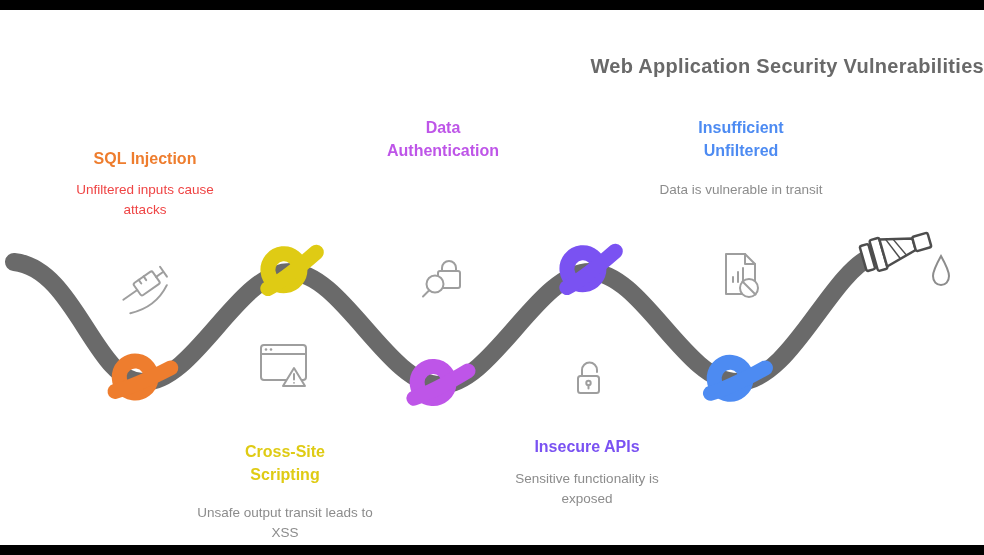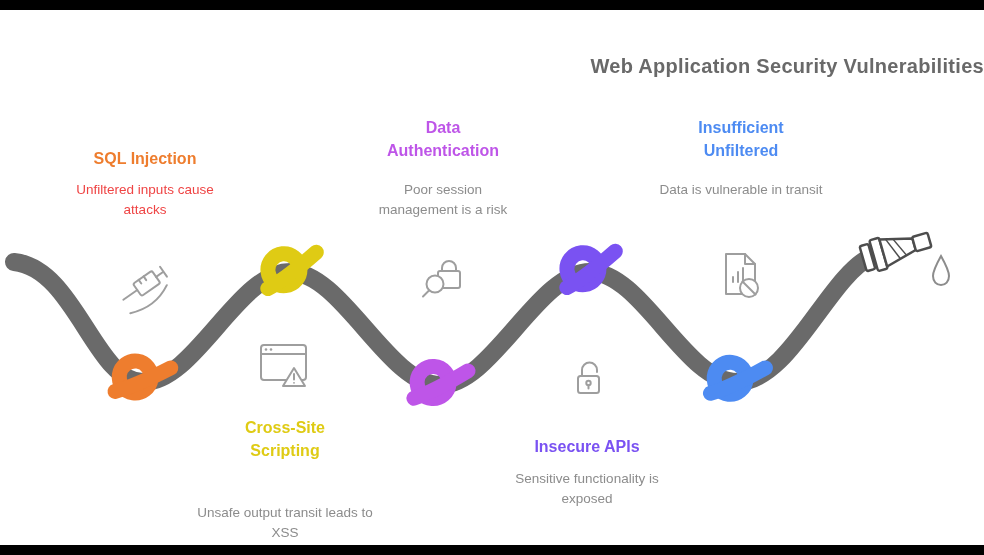--- a/index.html
+++ b/index.html
@@ -107,27 +107,26 @@
       <line x1="3" y1="6" x2="3" y2="-8"></line>
       <circle cx="9" cy="12" r="9" fill="#ffffff"></circle>
       <line x1="2.5" y1="5.5" x2="15.5" y2="18.5"></line>
     </g>
   </svg>
 
   <div class="txt item-label" style="left: 145px; top: 147px; width: 200px; color: rgb(238, 125, 46);">SQL Injection</div>
 
   <div class="txt item-desc" style="left: 145px; top: 180px; width: 175px; color: #ef4444;">Unfiltered inputs cause attacks</div>
 
-  <div class="txt item-label" style="left: 285px; top: 416px; width: 120px; color: rgb(223, 203, 20);">Cross-Site Scripting</div>
+  <div class="txt item-label" style="left: 285px; top: 440px; width: 120px; color: rgb(223, 203, 20);">Cross-Site Scripting</div>
 
   <div class="txt item-desc" style="left: 285px; top: 503px; width: 185px; color: rgb(140, 140, 140);">Unsafe output transit leads to XSS</div>
 
   <div class="txt item-label" style="left: 443px; top: 116px; width: 140px; color: rgb(190, 85, 232);">Data Authentication</div>
 
-  <div class="txt item-desc" style="left: 443px; top: 180px; width: 150px; color: rgb(140, 140, 140);">Poor session management is a risk</div>
 
   <div class="txt item-label" style="left: 587px; top: 435px; width: 200px; color: rgb(122, 82, 242);">Insecure APIs</div>
 
   <div class="txt item-desc" style="left: 587px; top: 469px; width: 195px; color: rgb(140, 140, 140);">Sensitive functionality is exposed</div>
 
   <div class="txt item-label" style="left: 741px; top: 116px; width: 135px; color: rgb(77, 139, 242);">Insufficient Unfiltered</div>
 
   <div class="txt item-desc" style="left: 741px; top: 180px; width: 175px; color: rgb(140, 140, 140);">Data is vulnerable in transit</div>
 
 </div>

